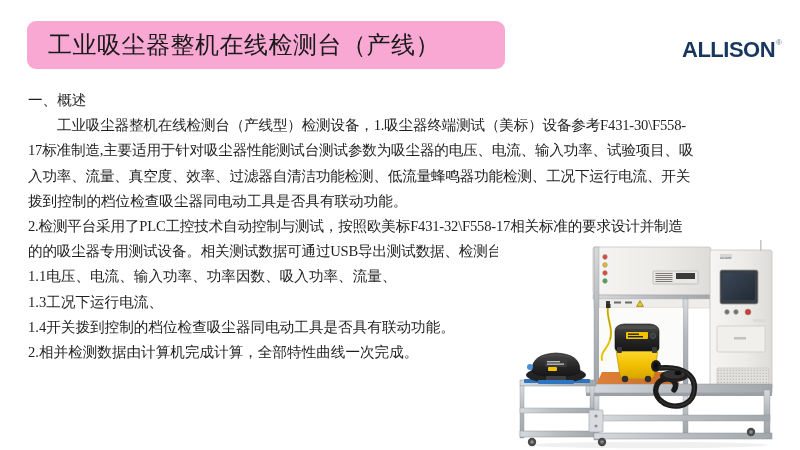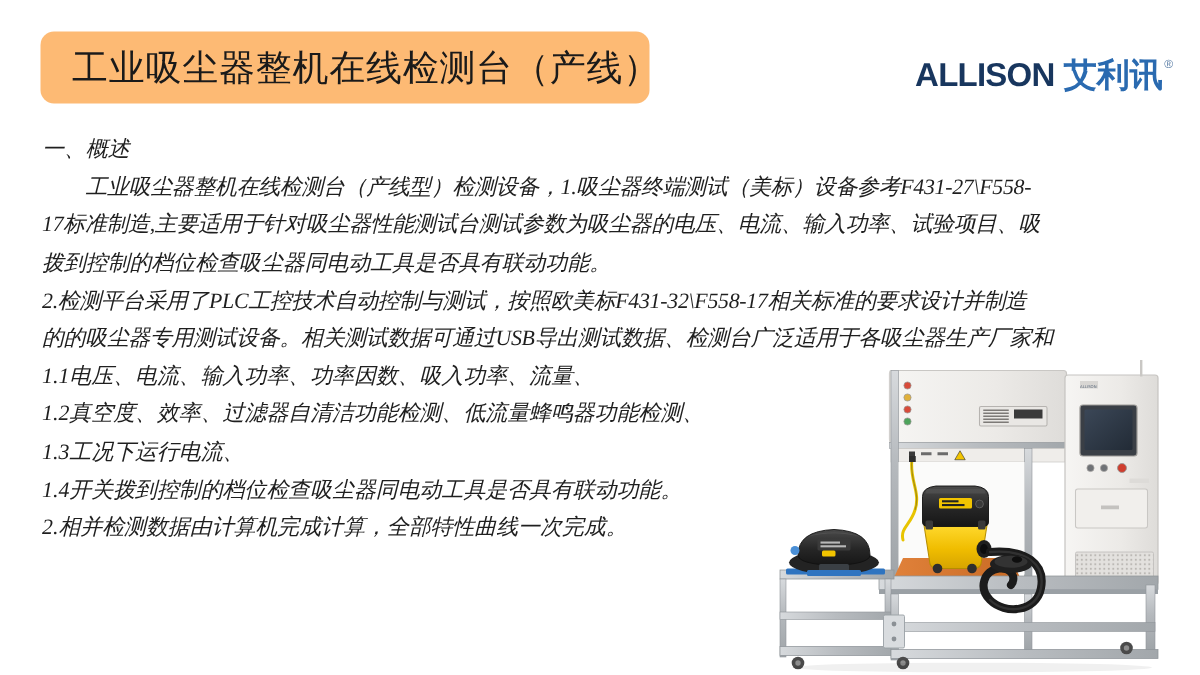--- a/index.html
+++ b/index.html
@@ -7,22 +7,22 @@
     width:800px;height:450px;
     background:#ffffff;
     font-family:"Liberation Serif","DejaVu Serif",serif;
     overflow:hidden;
     position:relative;
   }
   #page{position:relative;width:800px;height:450px;background:#fff;overflow:hidden;}
 
   
   .title-pill{
-    position:absolute;left:27px;top:21px;width:406px;height:48px;
-    background:#fdba74;border-radius:9px;
+    position:absolute;left:27px;top:21px;width:478px;height:48px;
+    background:#f9a8d4;border-radius:9px;
     display:flex;align-items:center;
   }
   .title-pill .title-text{
     font-size:24px;color:#1a1a1a;letter-spacing:0.5px;
     padding-left:21px;white-space:nowrap;
     font-family:"Liberation Serif","DejaVu Serif",serif;
   }
 
   .logo{
     position:absolute;right:18px;top:38px;
@@ -43,54 +43,53 @@
     font-size:8px;color:#5a7ea6;margin-left:1px;line-height:10px;
   }
 
   
   .body-text{
     position:absolute;left:28px;top:88px;width:744px;
     font-size:14.6px;color:#1f1f1f;line-height:25.2px;
     font-family:"Liberation Serif","DejaVu Serif",serif;
     white-space:nowrap;
   }
-  .body-text .ln{height:25.2px;overflow:visible;font-style:italic;}
+  .body-text .ln{height:25.2px;overflow:visible;}
   .body-text .ln.indent{text-indent:29px;}
   .narrow{letter-spacing:-0.2px;}
 
   
   .photo{
     position:absolute;left:498px;top:240px;width:300px;height:210px;
   }
   .photo svg{display:block;}
 </style>
 </head>
 <body>
 
 <div id="page">
 
   <div class="title-pill">
     <span class="title-text">工业吸尘器整机在线检测台（产线）</span>
   </div>
 
   <div class="logo">
     <span class="logo-en">ALLISON</span>
-    <span class="logo-cn">艾利讯</span>
     <span class="logo-reg">®</span>
   </div>
 
   <div class="body-text">
     <div class="ln">一、概述</div>
-    <div class="ln indent narrow">工业吸尘器整机在线检测台（产线型）检测设备，1.吸尘器终端测试（美标）设备参考F431-27\F558-</div>
+    <div class="ln indent narrow">工业吸尘器整机在线检测台（产线型）检测设备，1.吸尘器终端测试（美标）设备参考F431-30\F558-</div>
     <div class="ln narrow">17标准制造,主要适用于针对吸尘器性能测试台测试参数为吸尘器的电压、电流、输入功率、试验项目、吸</div>
+    <div class="ln narrow">入功率、流量、真空度、效率、过滤器自清洁功能检测、低流量蜂鸣器功能检测、工况下运行电流、开关</div>
     <div class="ln">拨到控制的档位检查吸尘器同电动工具是否具有联动功能。</div>
     <div class="ln narrow">2.检测平台采用了PLC工控技术自动控制与测试，按照欧美标F431-32\F558-17相关标准的要求设计并制造</div>
     <div class="ln narrow">的的吸尘器专用测试设备。相关测试数据可通过USB导出测试数据、检测台广泛适用于各吸尘器生产厂家和</div>
     <div class="ln">1.1电压、电流、输入功率、功率因数、吸入功率、流量、</div>
-    <div class="ln">1.2真空度、效率、过滤器自清洁功能检测、低流量蜂鸣器功能检测、</div>
     <div class="ln">1.3工况下运行电流、</div>
     <div class="ln">1.4开关拨到控制的档位检查吸尘器同电动工具是否具有联动功能。</div>
     <div class="ln">2.相并检测数据由计算机完成计算，全部特性曲线一次完成。</div>
 
   </div>
 
   <div class="photo">
   <svg width="300" height="210" viewBox="0 0 300 210" xmlns="http://www.w3.org/2000/svg">
     <defs>
       <linearGradient id="gCab" x1="0" y1="0" x2="1" y2="0">

